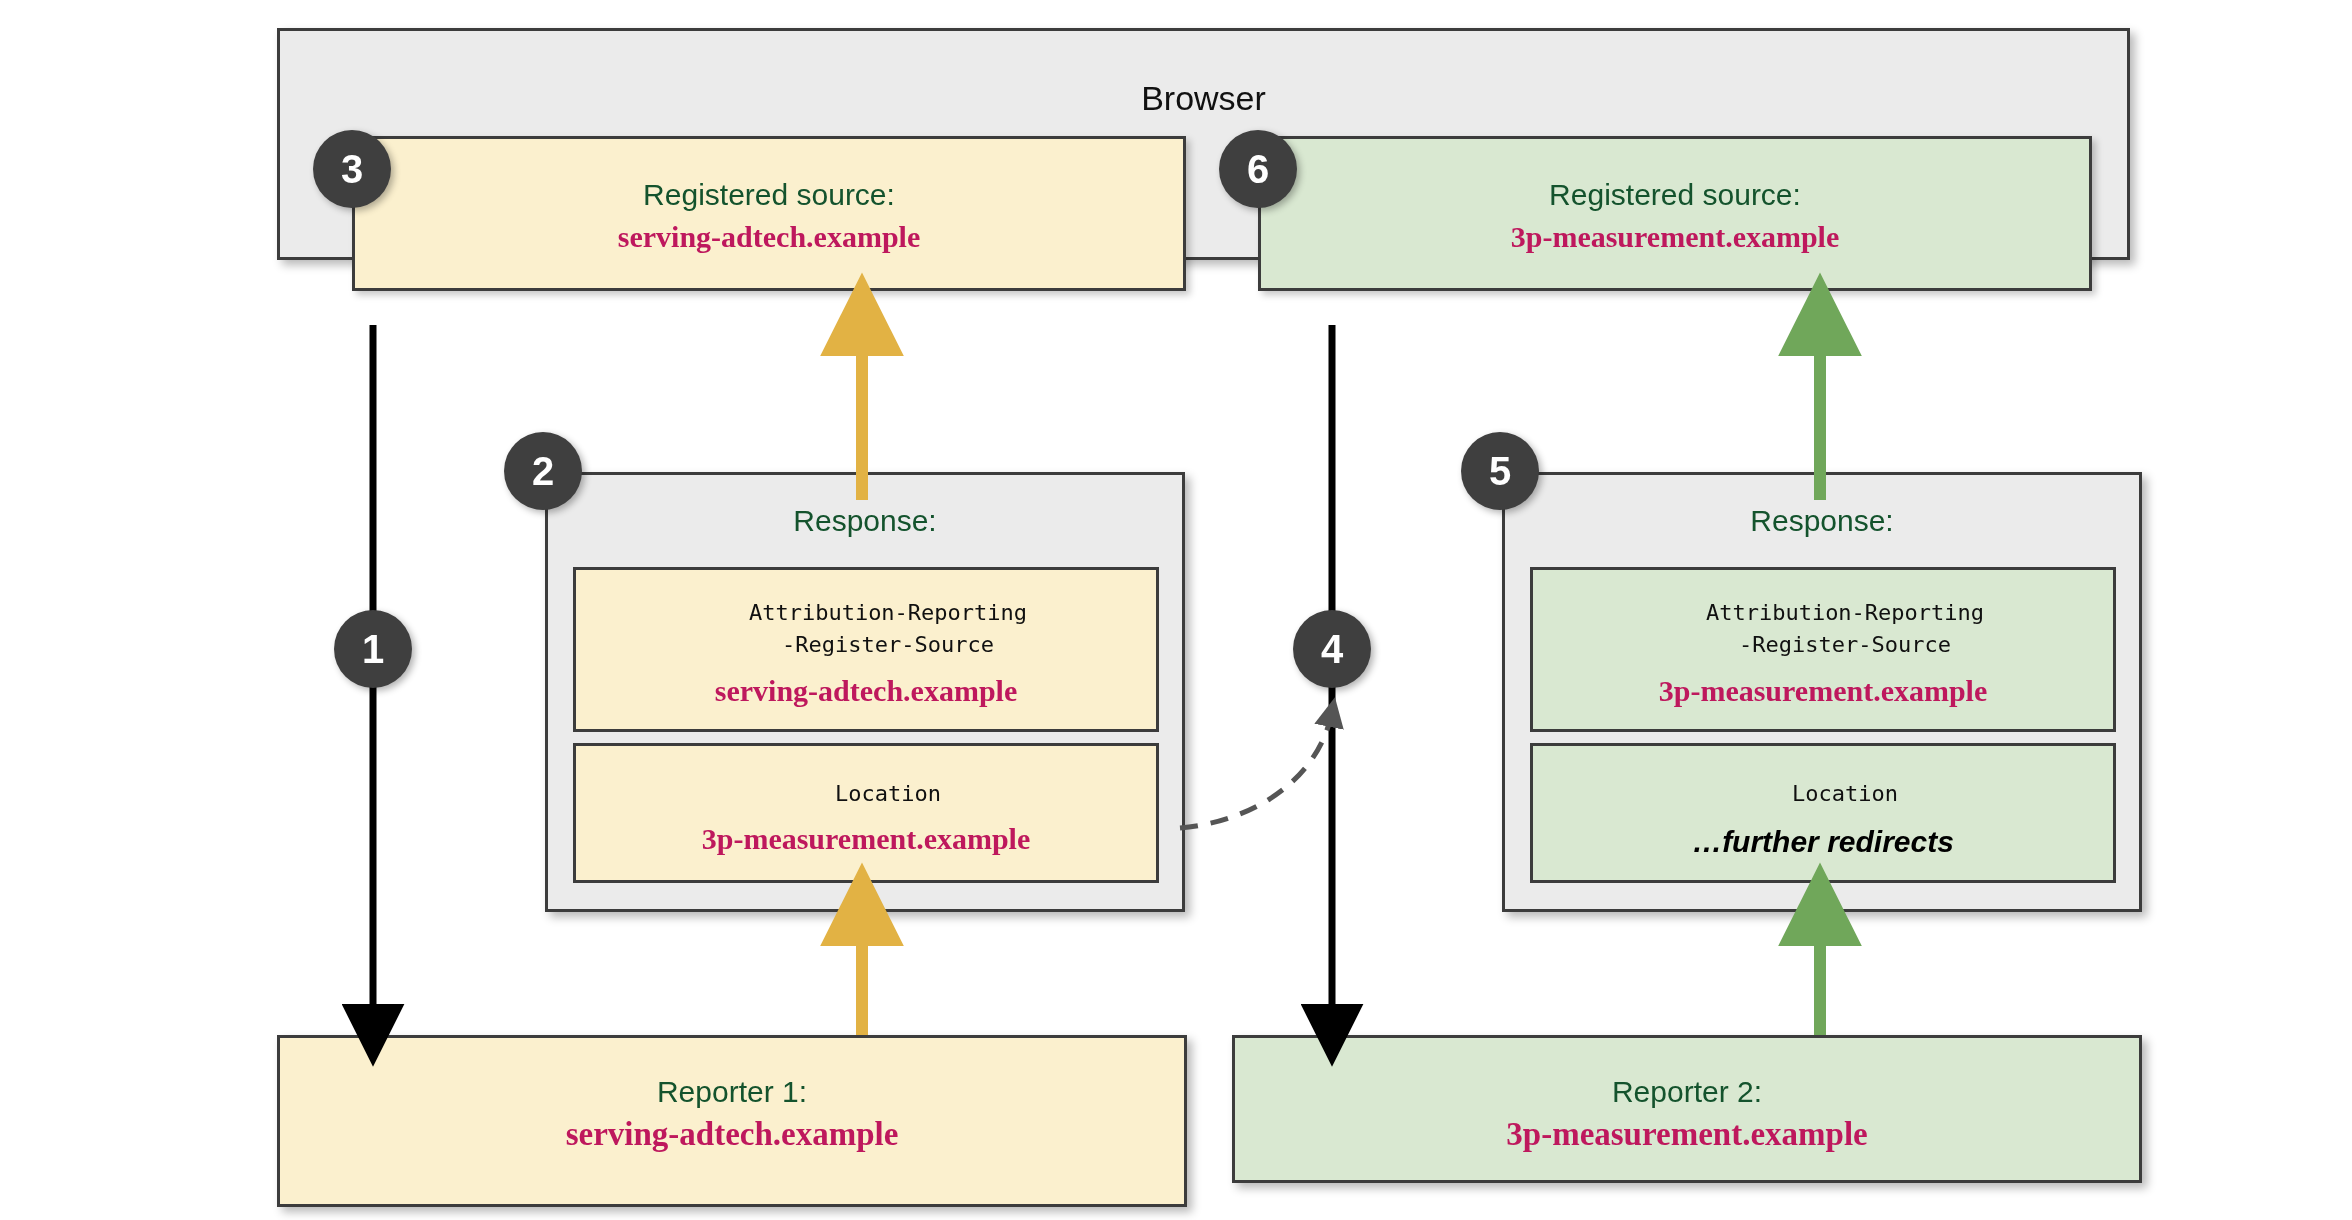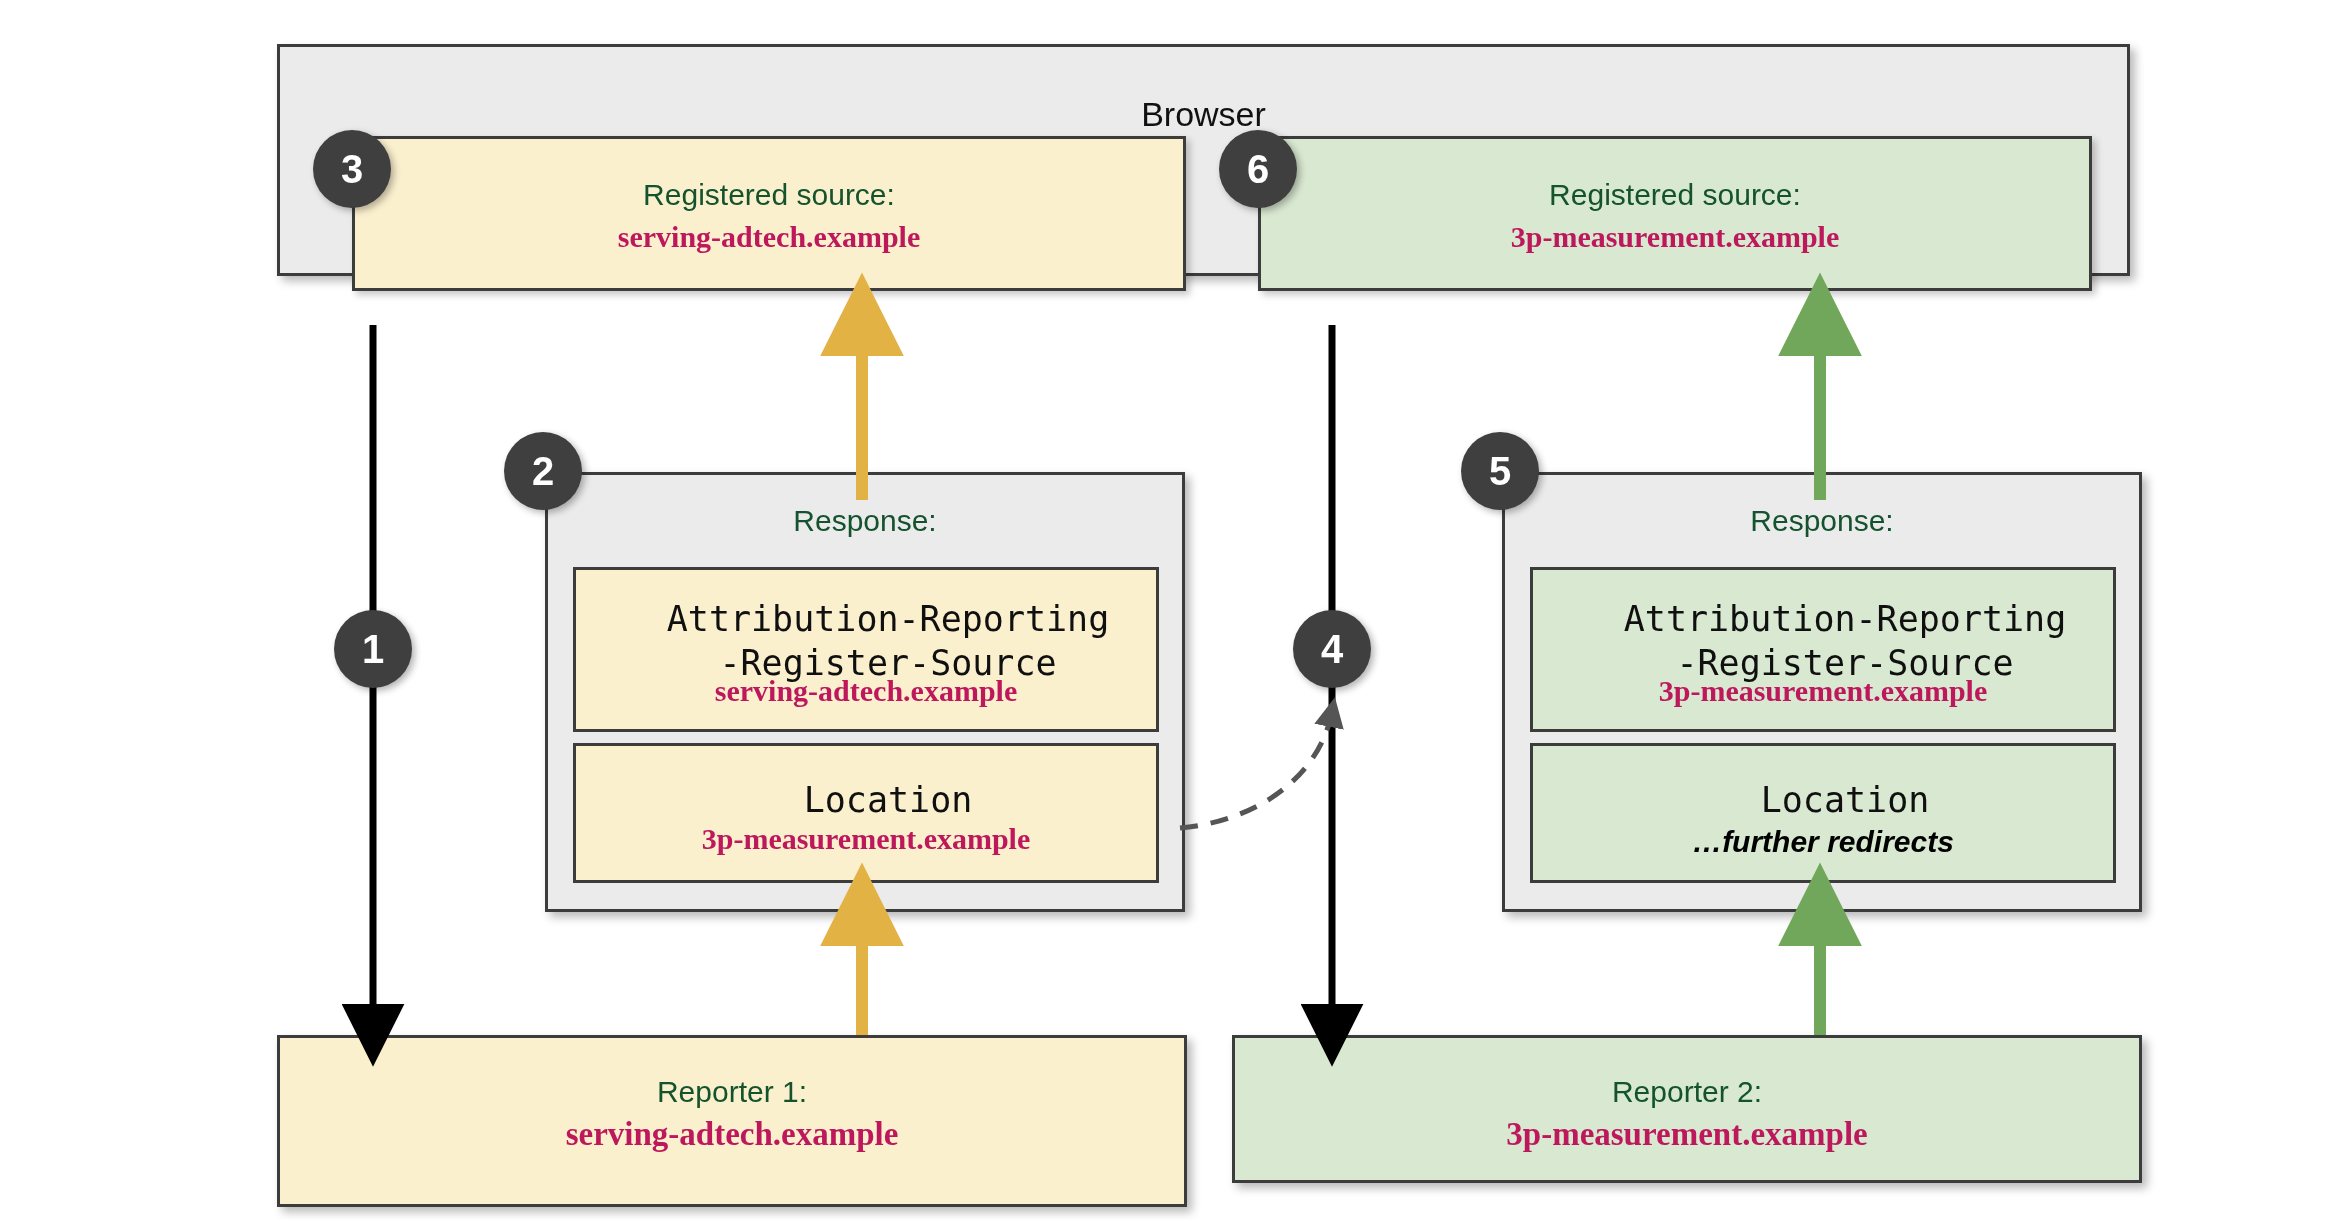--- a/index.html
+++ b/index.html
@@ -26,21 +26,21 @@
     position:absolute;left:0;right:0;text-align:center;
     color:#14532d;font-size:30px;line-height:36px;
     white-space:pre-line;
   }
   .mono{
     font-family:Liberation Serif, serif;
     color:#be185d;font-weight:bold;font-size:30px;line-height:36px;
   }
   .monoplain{
     font-family:"DejaVu Sans Mono","Liberation Mono",monospace;
-    color:#101010;font-weight:normal;font-size:35px;line-height:44px;
+    color:#101010;font-weight:normal;font-size:22px;line-height:32px;
     white-space:pre-line;
     padding-left:44px;
   }
   .ital{
     font-style:italic;font-weight:bold;color:#000000;
     font-family:"Liberation Sans",sans-serif;font-size:30px;
   }
   .browser-title{
     position:absolute;top:48px;left:0;right:0;text-align:center;
     font-size:34px;color:#111;
@@ -87,21 +87,21 @@
 
     <line x1="862" y1="1035" x2="862" y2="920" stroke="#e2b244" stroke-width="12" marker-end="url(#ah-yellow)"></line>
 
     <line x1="862" y1="500" x2="862" y2="330" stroke="#e2b244" stroke-width="12" marker-end="url(#ah-yellow)"></line>
 
     <line x1="1820" y1="1035" x2="1820" y2="920" stroke="#70a75a" stroke-width="12" marker-end="url(#ah-green)"></line>
 
     <line x1="1820" y1="500" x2="1820" y2="330" stroke="#70a75a" stroke-width="12" marker-end="url(#ah-green)"></line>
   </svg>
 
-  <div class="box grey" style="left:277px;top:44px;width:1853px;height:232px;">
+  <div class="box grey" style="left:277px;top:28px;width:1853px;height:232px;">
     <div class="browser-title">Browser</div>
   </div>
 
   <div class="box yellow flat" style="left:352px;top:136px;width:834px;height:155px;box-shadow:4px 4px 7px rgba(0,0,0,.22);">
     <div class="label" style="top:38px;">Registered source:</div>
     <div class="label mono" style="top:80px;">serving-adtech.example</div>
   </div>
 
   <div class="box green flat" style="left:1258px;top:136px;width:834px;height:155px;box-shadow:4px 4px 7px rgba(0,0,0,.22);">
     <div class="label" style="top:38px;">Registered source:</div>

